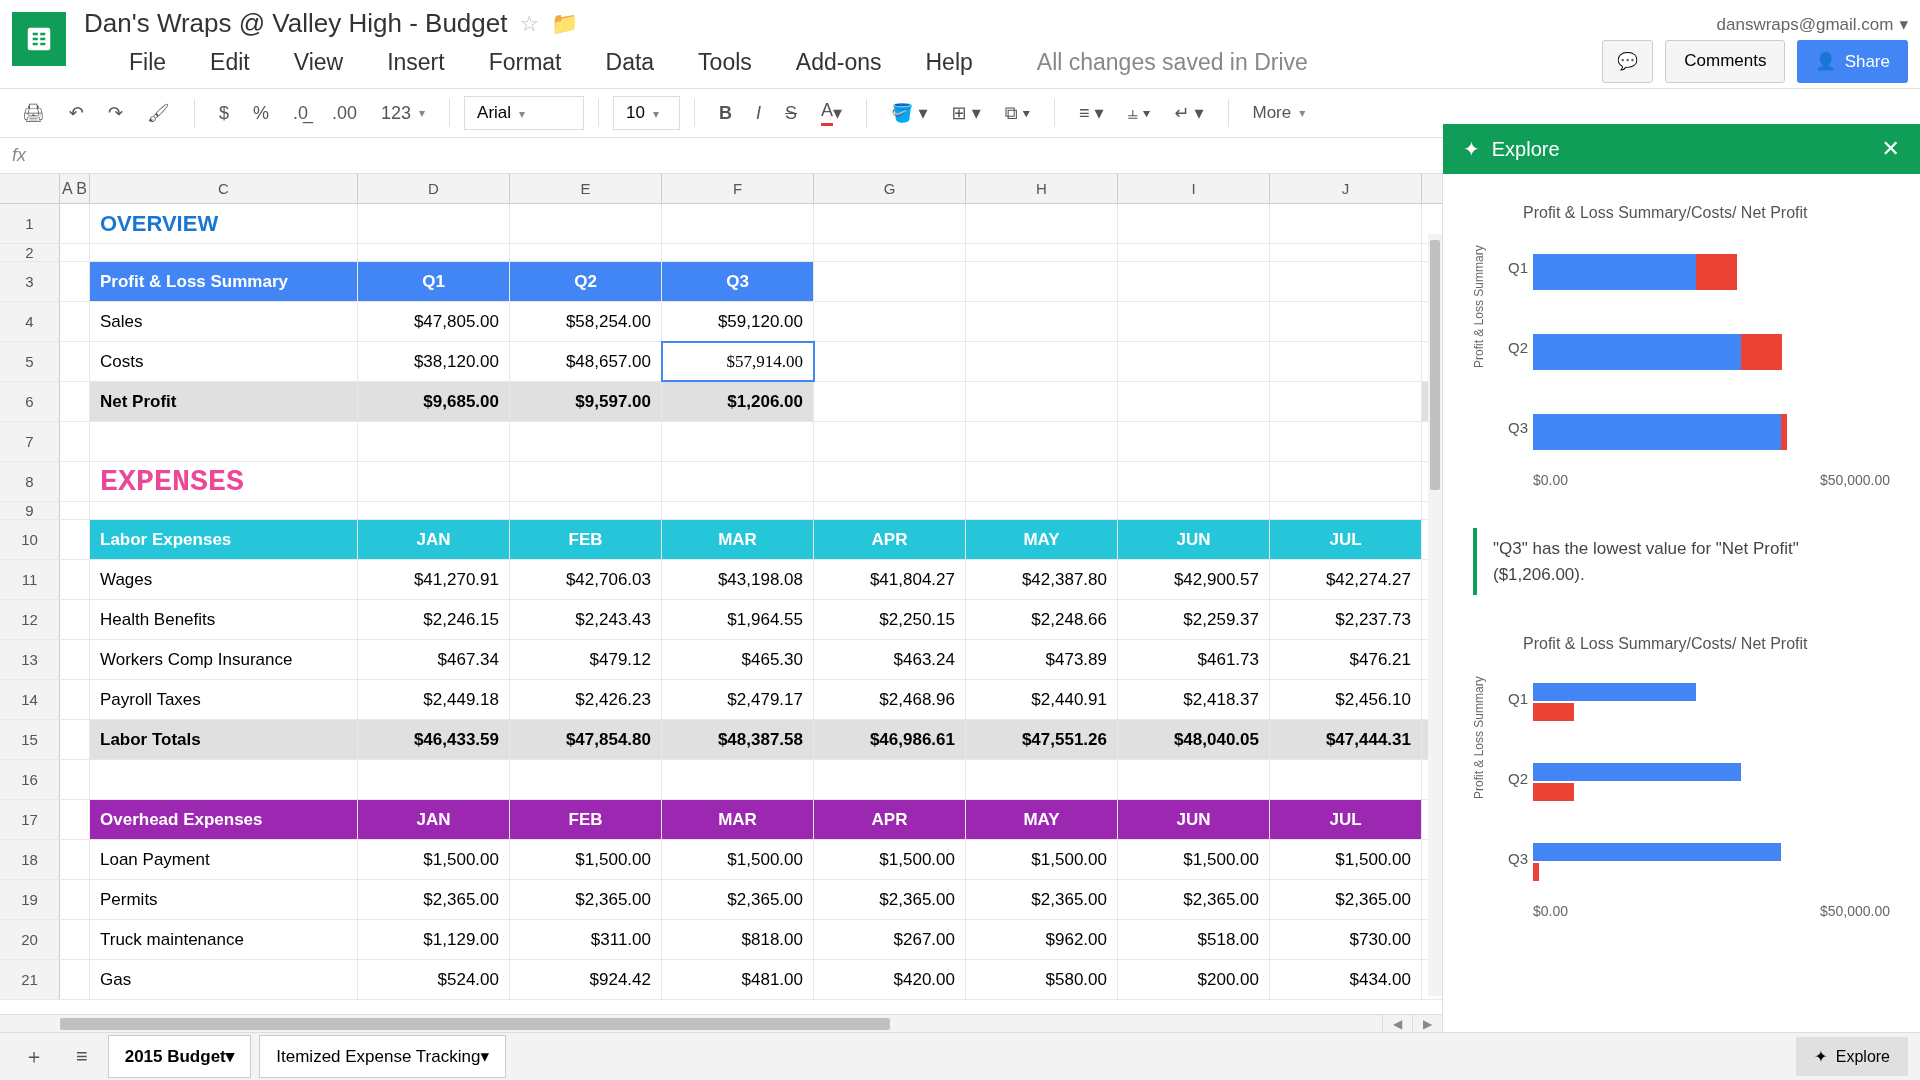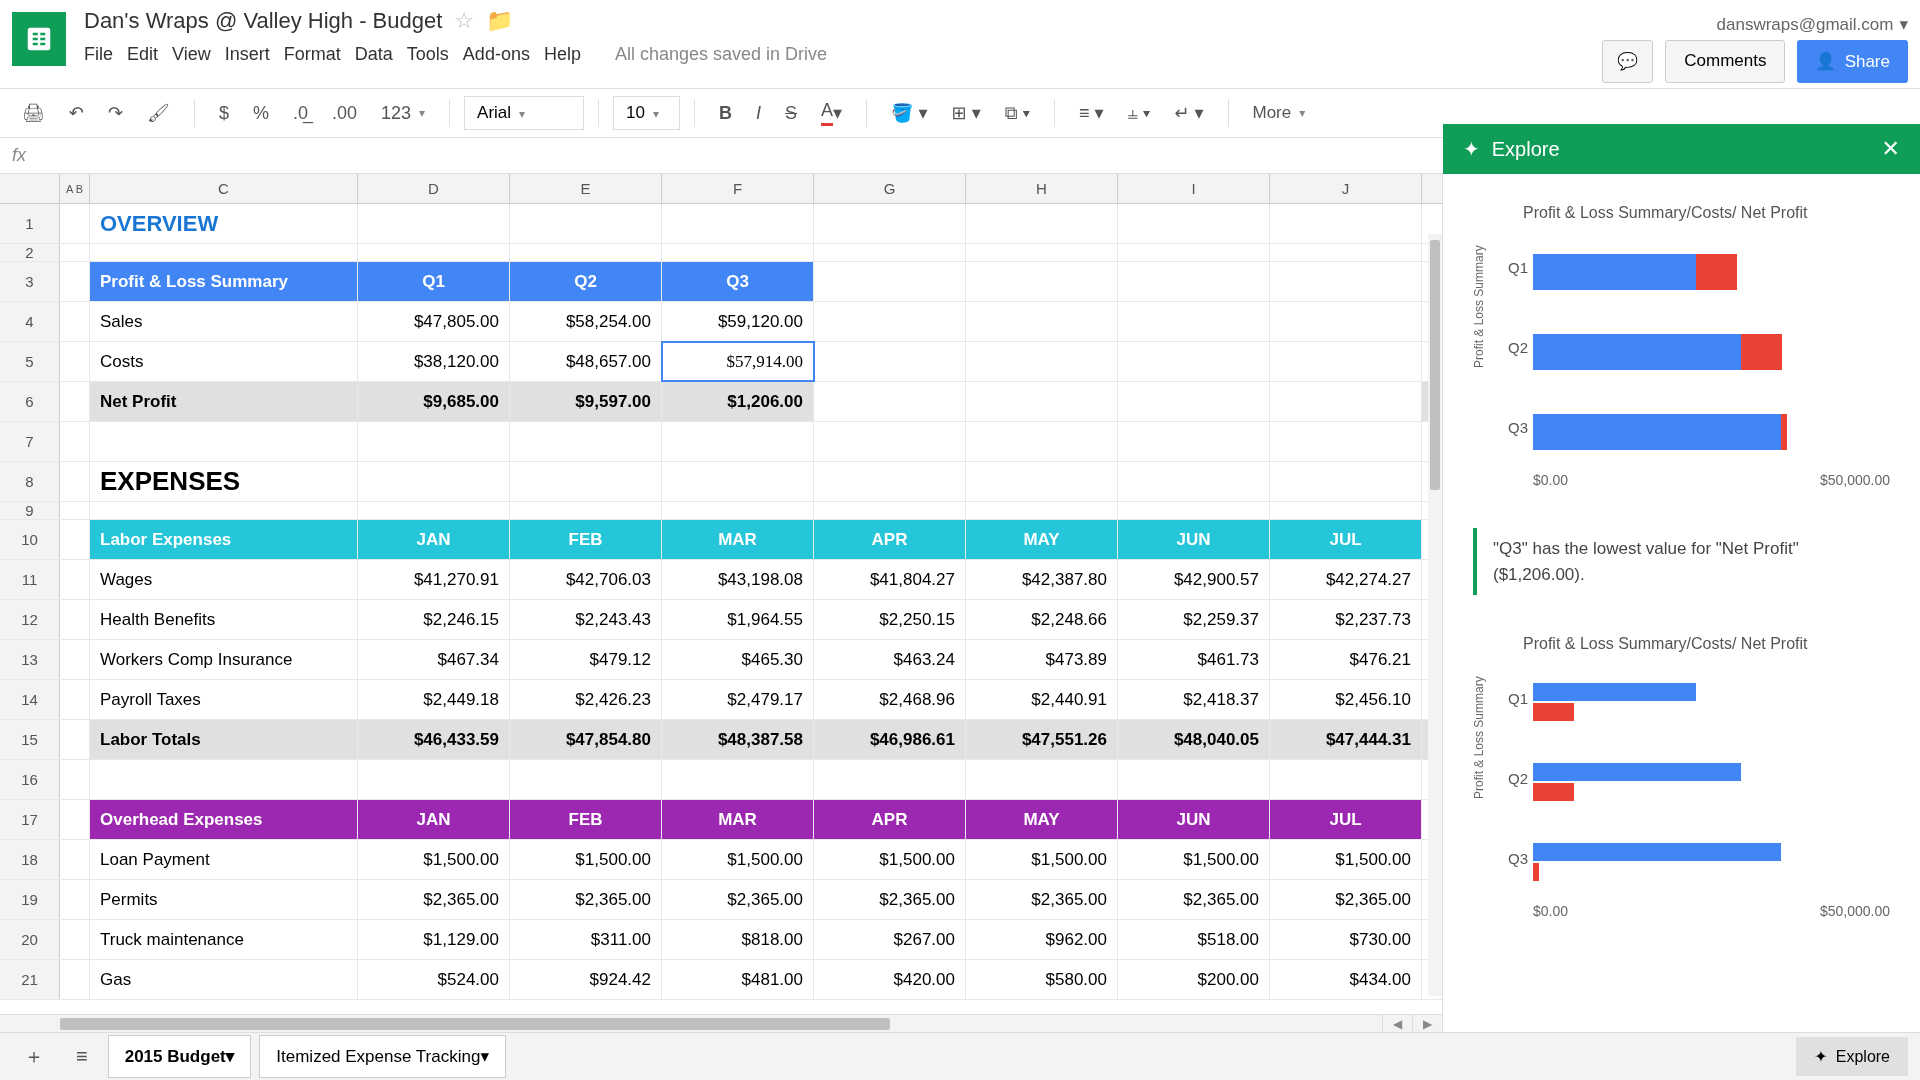--- a/index.html
+++ b/index.html
@@ -4,24 +4,24 @@
 <style>
   * { margin: 0; padding: 0; box-sizing: border-box; font-family: Arial, sans-serif; }
   body { background: #fff; width: 1920px; height: 1080px; overflow: hidden; position: relative; }
   
   
   .header { display: flex; align-items: flex-start; padding: 8px 12px 0; height: 88px; }
   .logo { width: 54px; height: 54px; background: #0f9d58; display: flex; align-items: center; justify-content: center; margin-right: 18px; margin-top: 4px; }
   .logo svg { fill: #fff; }
   .title-area { flex: 1; }
   .doc-title-row { display: flex; align-items: center; gap: 12px; }
-  .doc-title { font-size: 22px; color: #333; }
+  .doc-title { font-size: 26px; color: #333; }
   .star { color: #bbb; font-size: 22px; cursor: pointer; }
   .folder { color: #888; font-size: 22px; cursor: pointer; }
-  .menu-bar { display: flex; gap: 14px; margin-top: 10px; font-size: 18px; color: #333; }
+  .menu-bar { display: flex; gap: 44px; margin-top: 10px; font-size: 23px; color: #333; margin-left: 45px; }
   .menu-bar > div { cursor: pointer; }
   .save-status { color: #888; margin-left: 20px; }
   .header-right { display: flex; align-items: center; gap: 12px; padding-top: 6px; }
   .user-email { color: #666; font-size: 17px; display: flex; align-items: center; gap: 6px; }
   .btn { border: 1px solid #ccc; background: #f5f5f5; padding: 10px 18px; border-radius: 3px; font-size: 17px; cursor: pointer; }
   .btn-chat { padding: 10px 14px; }
   .btn-share { background: #4285f4; color: #fff; border: none; display: flex; align-items: center; gap: 8px; }
   
   
   .toolbar { height: 50px; border-top: 1px solid #e0e0e0; border-bottom: 1px solid #e0e0e0; display: flex; align-items: center; padding: 0 12px; gap: 4px; }
@@ -38,38 +38,38 @@
   .fx { font-style: italic; color: #888; font-size: 18px; }
   
   
   .main { display: flex; height: calc(1080px - 88px - 50px - 36px - 48px); }
   .grid-area { flex: 1; overflow: hidden; position: relative; display: flex; flex-direction: column; }
   
   
   .col-headers { display: flex; height: 30px; background: #f3f3f3; border-bottom: 1px solid #ccc; }
   .corner { width: 60px; border-right: 1px solid #ccc; }
   .ch { border-right: 1px solid #ccc; display: flex; align-items: center; justify-content: center; font-size: 15px; color: #555; }
-  .ch-ab { width: 30px; font-size: 11px; }
+  .ch-ab { width: 30px; font-size: 16px; }
   .ch-c { width: 268px; }
   .ch-d, .ch-e, .ch-f, .ch-g, .ch-h, .ch-i, .ch-j { width: 152px; }
   
   
   .grid-body { flex: 1; overflow: auto; position: relative; }
   .row { display: flex; border-bottom: 1px solid #e8e8e8; align-items: stretch; }
   .rh { width: 60px; background: #f3f3f3; border-right: 1px solid #ccc; display: flex; align-items: center; justify-content: center; font-size: 15px; color: #555; }
   .ab-gap { width: 30px; border-right: 1px solid #e8e8e8; }
   .cell { border-right: 1px solid #e8e8e8; padding: 8px 10px; font-size: 17px; display: flex; align-items: center; }
   .c-c { width: 268px; }
   .c-d, .c-e, .c-f, .c-g, .c-h, .c-i, .c-j { width: 152px; justify-content: flex-end; }
   
   .h-short { height: 18px; }
   .h-normal { height: 40px; }
   
   .section-overview { color: #1976d2; font-weight: bold; font-size: 22px; }
-  .section-expenses { color: #000000; font-weight: bold; font-size: 26px; }
+  .section-expenses { color: #ec4899; font-weight: bold; font-size: 30px; font-family: Liberation Mono, monospace; }
   
   .hdr-blue { background: #4285f4; color: #fff; font-weight: bold; }
   .hdr-blue.c-d, .hdr-blue.c-e, .hdr-blue.c-f { justify-content: center; }
   .hdr-teal { background: #26c6da; color: #fff; font-weight: bold; }
   .hdr-teal.c-d, .hdr-teal.c-e, .hdr-teal.c-f, .hdr-teal.c-g, .hdr-teal.c-h, .hdr-teal.c-i, .hdr-teal.c-j { justify-content: center; }
   .hdr-purple { background: #9c27b0; color: #fff; font-weight: bold; }
   .hdr-purple.c-d, .hdr-purple.c-e, .hdr-purple.c-f, .hdr-purple.c-g, .hdr-purple.c-h, .hdr-purple.c-i, .hdr-purple.c-j { justify-content: center; }
   .row-total { background: #e0e0e0; font-weight: bold; }
   
   .selected-cell { outline: 2px solid #4285f4; outline-offset: -1px; font-family: Liberation Serif, serif; }

